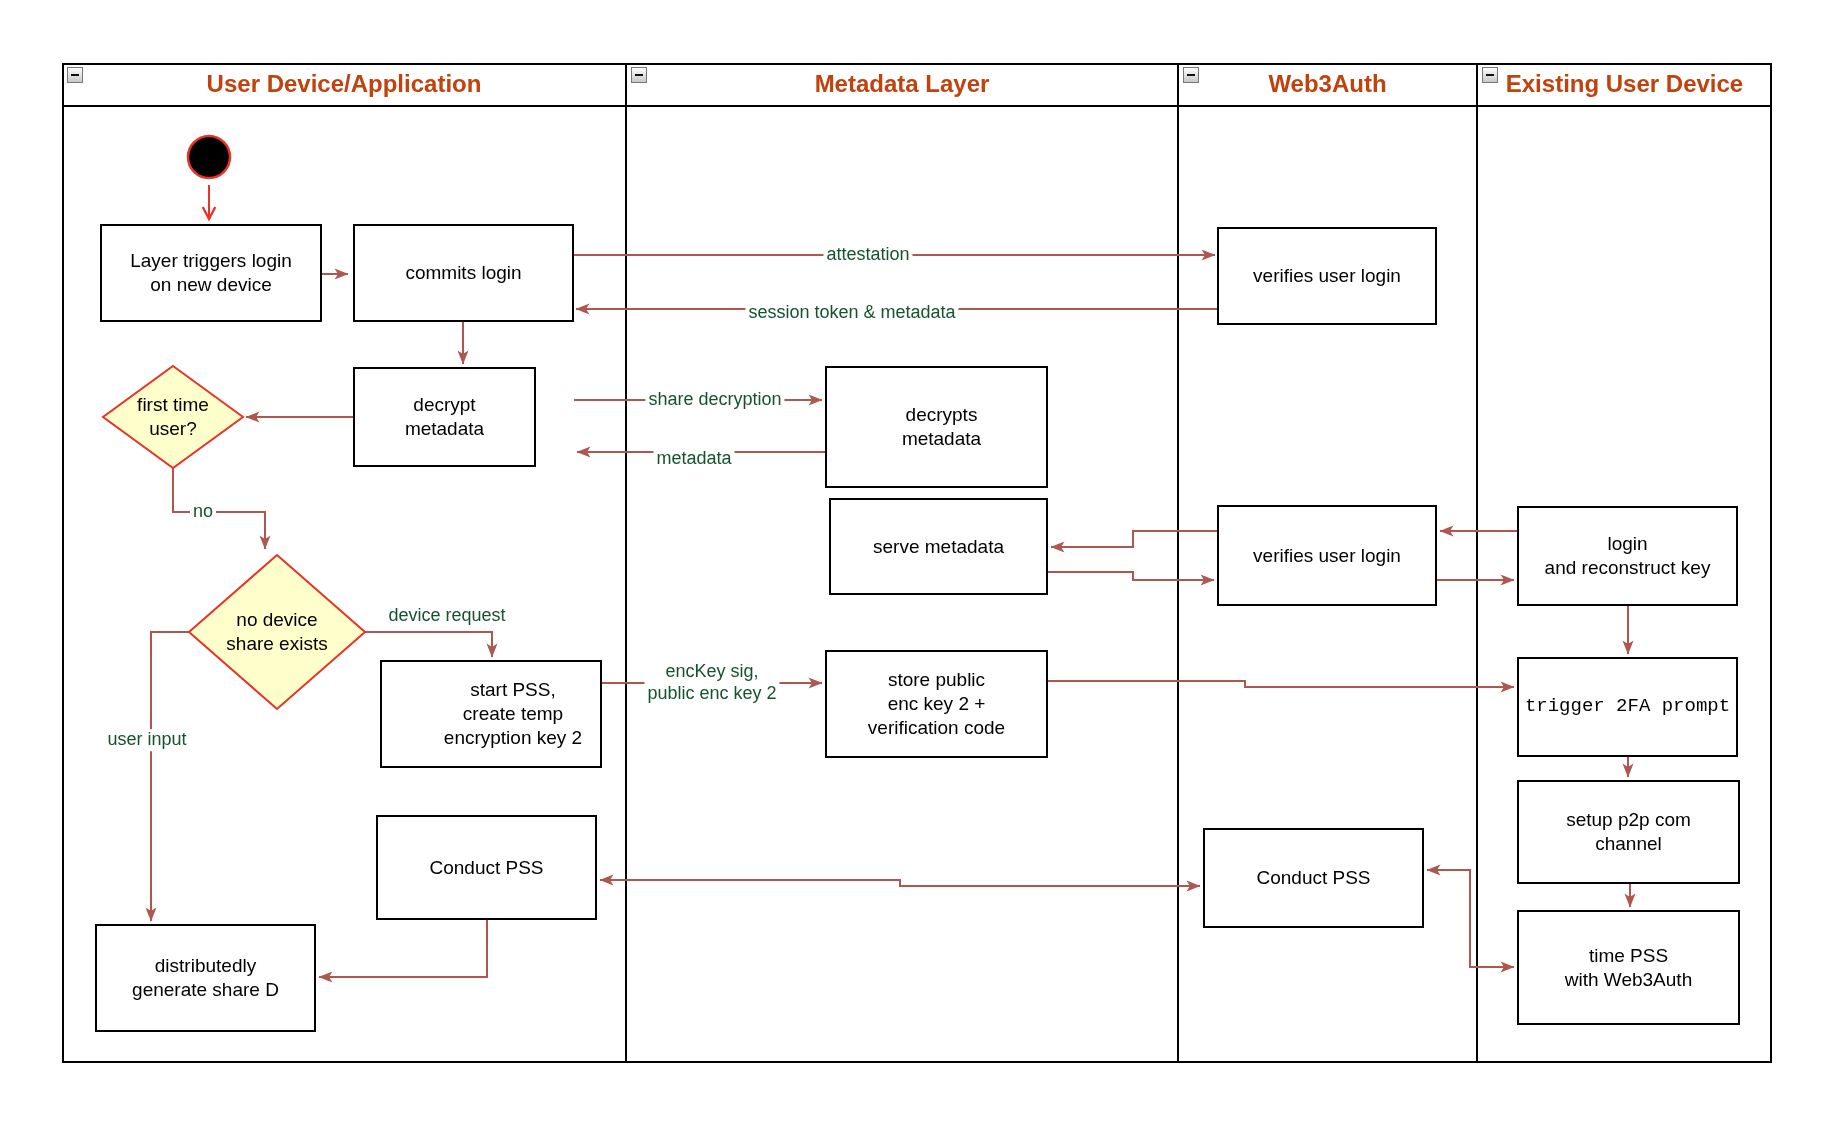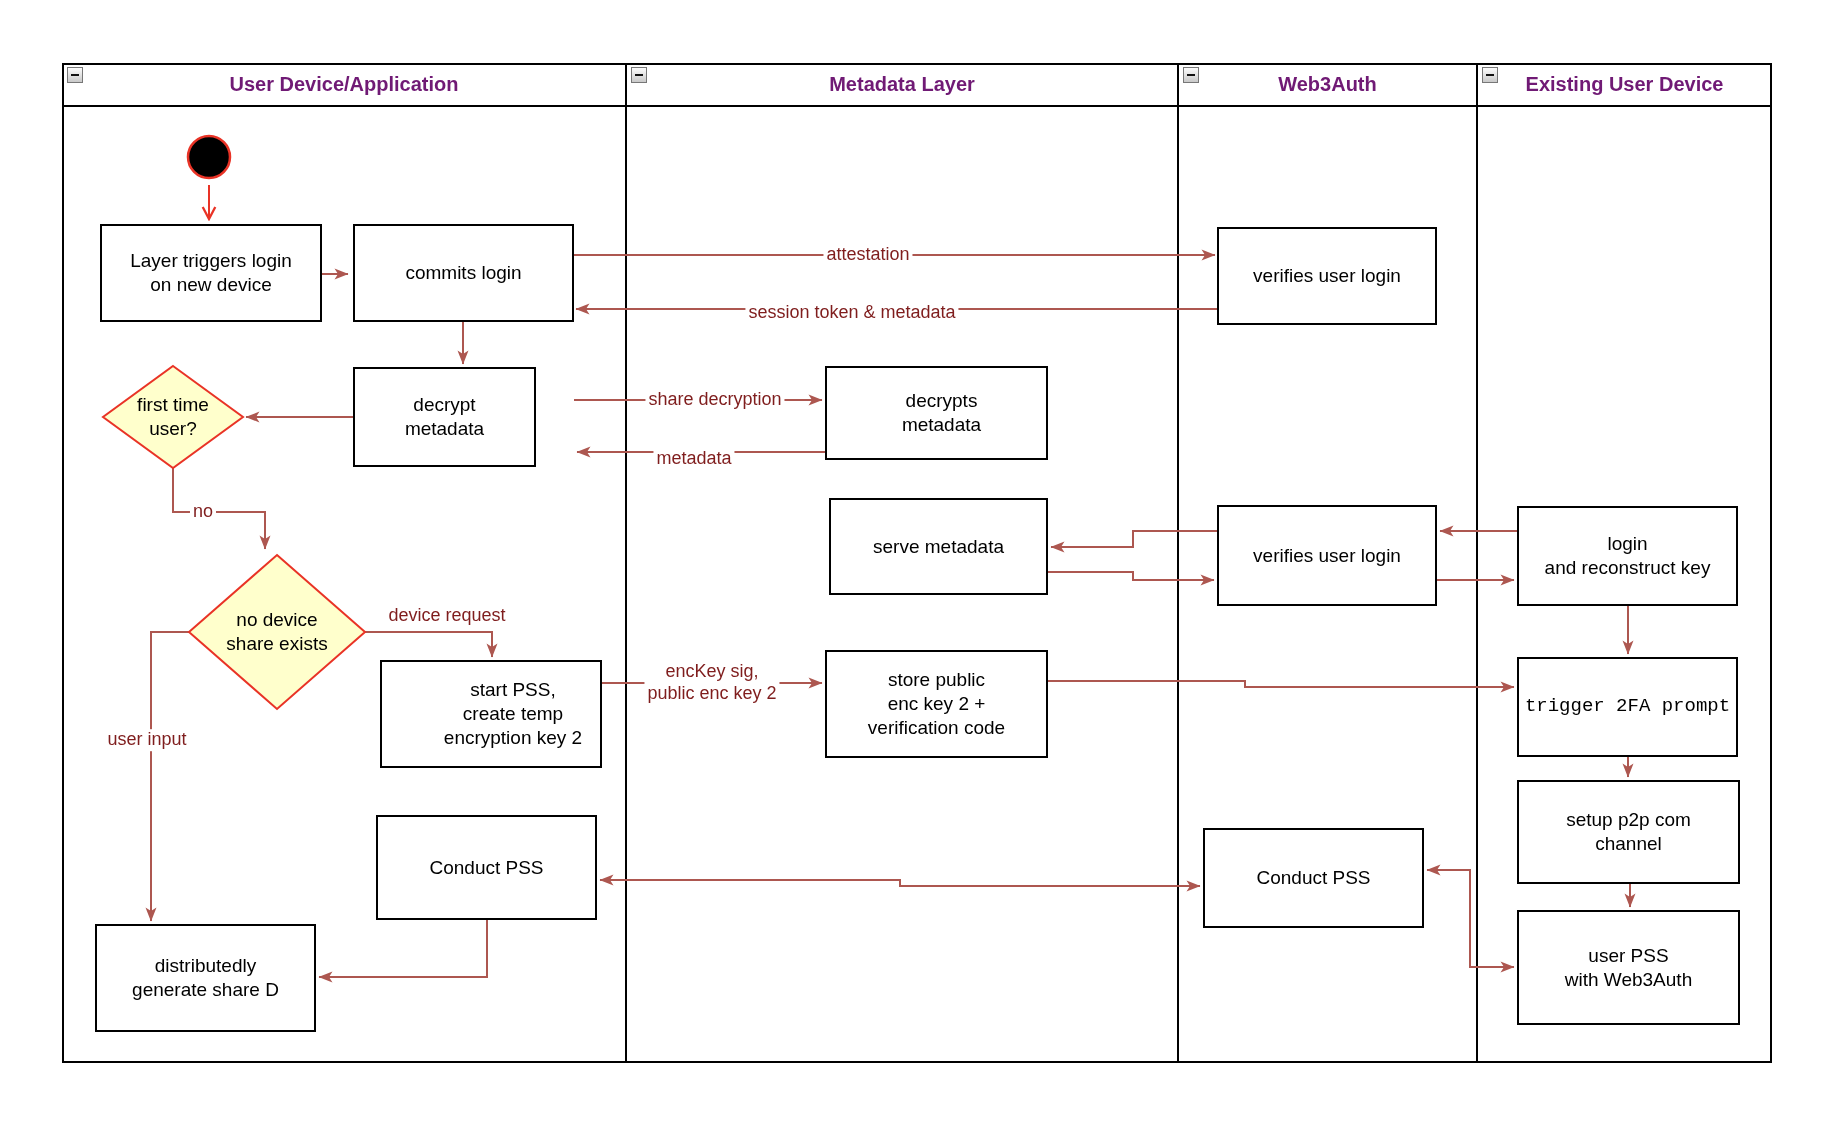--- a/index.html
+++ b/index.html
@@ -8,32 +8,32 @@
   #frame-layer,#svg-layer,#node-layer,#label-layer,#header-layer{position:absolute;left:0;top:0;width:100%;height:100%;}
   #frame-layer{z-index:1;}
   #svg-layer{z-index:2;}
   #node-layer{z-index:3;pointer-events:none;}
   #label-layer{z-index:4;pointer-events:none;}
   #header-layer{z-index:5;pointer-events:none;}
   .frame-border{position:absolute;border:2px solid #000;box-sizing:border-box;}
   .lane-vline{position:absolute;width:2px;background:#000;}
   .header-sep{position:absolute;height:2px;background:#000;}
   .lane-title{position:absolute;display:flex;align-items:center;justify-content:center;
-              font-weight:bold;font-size:20px;color:#701a75;white-space:nowrap;}
+              font-weight:bold;font-size:24px;color:#c2410c;white-space:nowrap;}
   .collapse-icon{position:absolute;width:16px;height:16px;box-sizing:border-box;
                  border:1px solid #777;background:linear-gradient(#fdfdfd,#c9c9c9);
                  display:flex;align-items:center;justify-content:center;pointer-events:auto;}
   .collapse-icon .minus-bar{width:8px;height:2px;background:#111;}
   .node-box{position:absolute;box-sizing:border-box;border:2px solid #000;background:#fff;
             display:flex;align-items:center;justify-content:center;text-align:center;
             font-size:19px;line-height:1.26;color:#000;white-space:pre-line;pointer-events:auto;}
   .diamond-text{position:absolute;display:flex;align-items:center;justify-content:center;
             text-align:center;font-size:19px;line-height:1.26;color:#000;white-space:pre-line;}
   .edge-label{position:absolute;transform:translate(-50%,-50%);background:#fff;
-              font-size:18px;line-height:1.2;color:#7f1d1d;text-align:center;white-space:pre-line;
+              font-size:18px;line-height:1.2;color:#14532d;text-align:center;white-space:pre-line;
               padding:0 3px;}
 </style>
 </head>
 <body>
 
 <div id="canvas">
   <div id="frame-layer">
       <div class="frame-border" style="left: 62px; top: 63px; width: 1710px; height: 1000px; border-color: rgb(0, 0, 0);"></div>
       <div class="lane-vline" style="left: 625px; top: 63px; height: 1000px; background: rgb(0, 0, 0);"></div>
       <div class="lane-vline" style="left: 1177px; top: 63px; height: 1000px; background: rgb(0, 0, 0);"></div>
@@ -85,35 +85,35 @@
 on new device</div>
       <div class="node-box" style="left: 353px; top: 224px; width: 221px; height: 98px; border-color: rgb(0, 0, 0); background: rgb(255, 255, 255);">commits login</div>
       <div class="node-box" style="left: 353px; top: 367px; width: 183px; height: 100px; border-color: rgb(0, 0, 0); background: rgb(255, 255, 255);">decrypt
 metadata</div>
       <div class="node-box" style="left: 380px; top: 660px; width: 222px; height: 108px; border-color: rgb(0, 0, 0); background: rgb(255, 255, 255); padding-left: 44px;">start PSS,
 create temp
 encryption key 2</div>
       <div class="node-box" style="left: 376px; top: 815px; width: 221px; height: 105px; border-color: rgb(0, 0, 0); background: rgb(255, 255, 255);">Conduct PSS</div>
       <div class="node-box" style="left: 95px; top: 924px; width: 221px; height: 108px; border-color: rgb(0, 0, 0); background: rgb(255, 255, 255);">distributedly
 generate share D</div>
-      <div class="node-box" style="left: 825px; top: 366px; width: 223px; height: 94px; border-color: rgb(0, 0, 0); background: rgb(255, 255, 255); padding-left: 10px;">decrypts
+      <div class="node-box" style="left: 825px; top: 366px; width: 223px; height: 122px; border-color: rgb(0, 0, 0); background: rgb(255, 255, 255); padding-left: 10px;">decrypts
 metadata</div>
       <div class="node-box" style="left: 829px; top: 498px; width: 219px; height: 97px; border-color: rgb(0, 0, 0); background: rgb(255, 255, 255);">serve metadata</div>
       <div class="node-box" style="left: 825px; top: 650px; width: 223px; height: 108px; border-color: rgb(0, 0, 0); background: rgb(255, 255, 255);">store public
 enc key 2 +
 verification code</div>
       <div class="node-box" style="left: 1217px; top: 227px; width: 220px; height: 98px; border-color: rgb(0, 0, 0); background: rgb(255, 255, 255);">verifies user login</div>
       <div class="node-box" style="left: 1217px; top: 505px; width: 220px; height: 101px; border-color: rgb(0, 0, 0); background: rgb(255, 255, 255);">verifies user login</div>
       <div class="node-box" style="left: 1203px; top: 828px; width: 221px; height: 100px; border-color: rgb(0, 0, 0); background: rgb(255, 255, 255);">Conduct PSS</div>
       <div class="node-box" style="left: 1517px; top: 506px; width: 221px; height: 100px; border-color: rgb(0, 0, 0); background: rgb(255, 255, 255);">login
 and reconstruct key</div>
       <div class="node-box" style="left: 1517px; top: 657px; width: 221px; height: 100px; border-color: rgb(0, 0, 0); background: rgb(255, 255, 255); font-family: Liberation Mono, monospace;">trigger 2FA prompt</div>
       <div class="node-box" style="left: 1517px; top: 780px; width: 223px; height: 104px; border-color: rgb(0, 0, 0); background: rgb(255, 255, 255);">setup p2p com
 channel</div>
-      <div class="node-box" style="left: 1517px; top: 910px; width: 223px; height: 115px; border-color: rgb(0, 0, 0); background: rgb(255, 255, 255);">user PSS
+      <div class="node-box" style="left: 1517px; top: 910px; width: 223px; height: 115px; border-color: rgb(0, 0, 0); background: rgb(255, 255, 255);">time PSS
 with Web3Auth</div>
     </div>
   <div id="label-layer">
       <div class="edge-label" style="left: 868px; top: 255px;">attestation</div>
       <div class="edge-label" style="left: 852px; top: 313px;">session token &amp; metadata</div>
       <div class="edge-label" style="left: 690px; top: 400px; margin-left: 25px;">share decryption</div>
       <div class="edge-label" style="left: 694px; top: 459px;">metadata</div>
       <div class="edge-label" style="left: 203px; top: 512px;">no</div>
       <div class="edge-label" style="left: 447px; top: 616px;">device request</div>
       <div class="edge-label" style="left: 147px; top: 740px;">user input</div>

